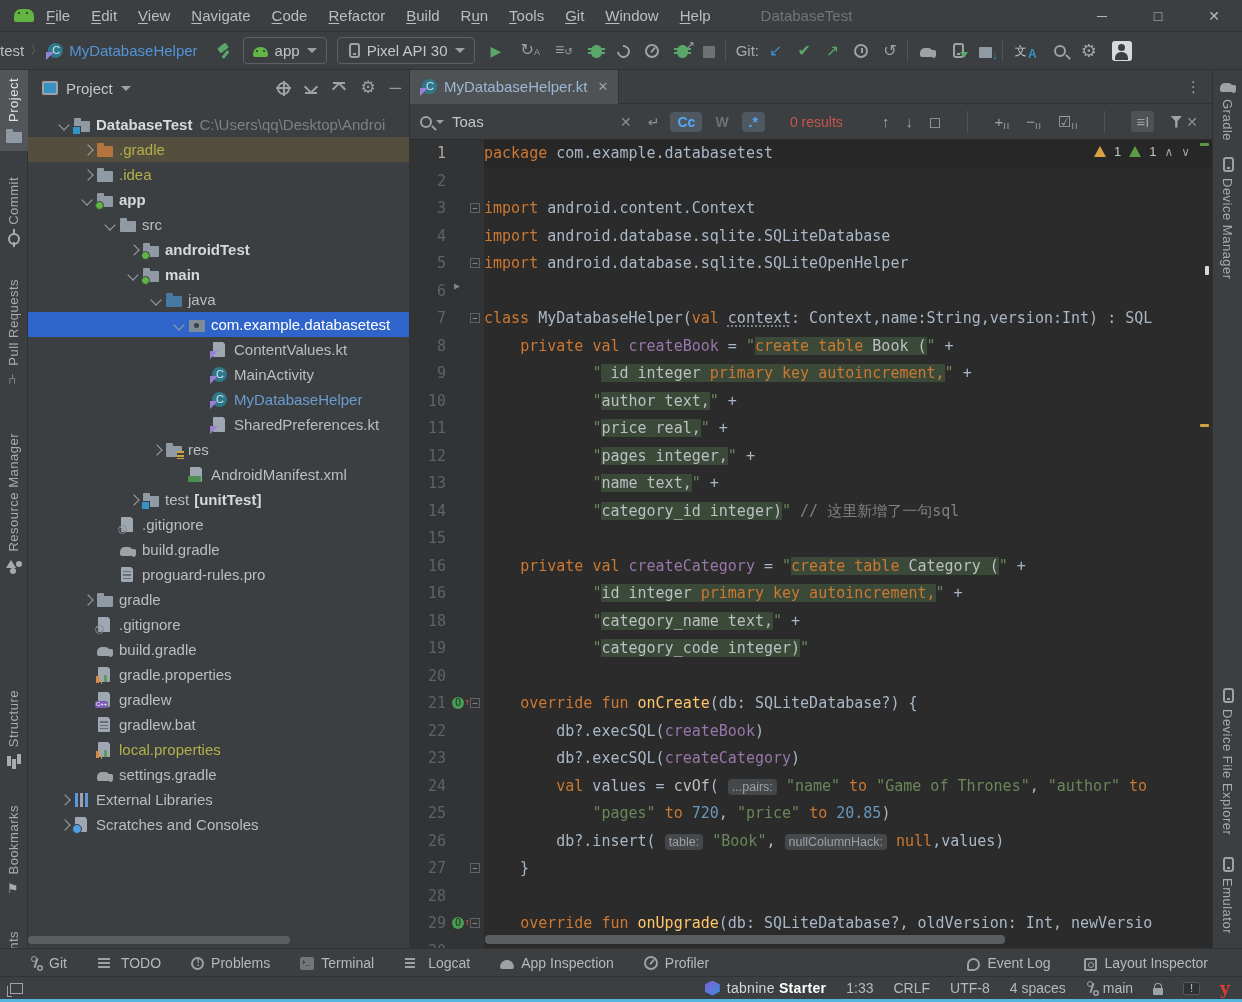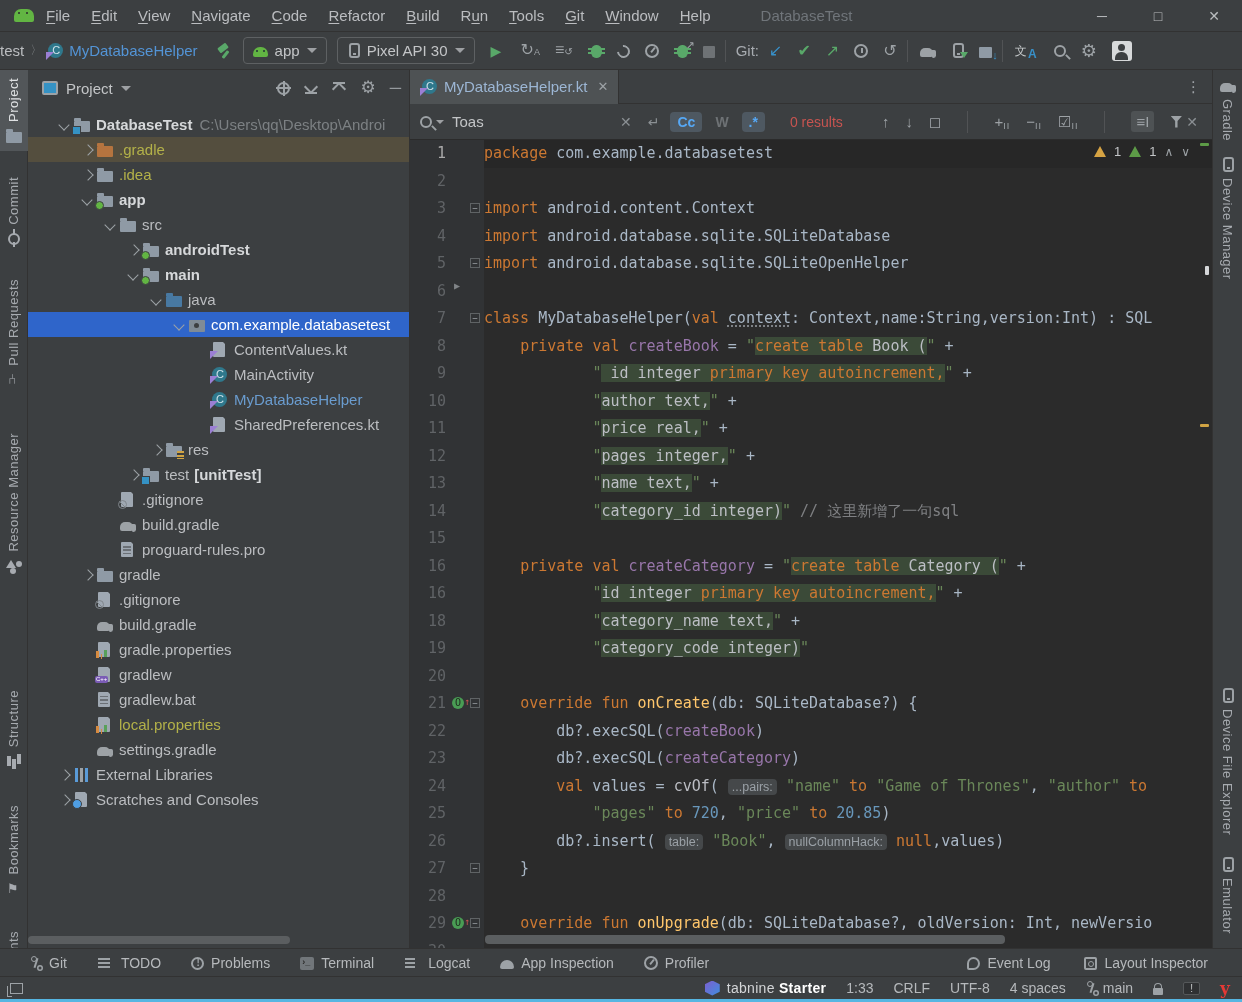--- a/index.html
+++ b/index.html
@@ -177,21 +177,21 @@
 
   
   .rstrip { width:30px; background:#3c3f41; border-left:1px solid #323232; display:flex; flex-direction:column; align-items:center; font-size:13px; color:#a7abb0;}
   .rspacer{flex:1;}
 
   
   .toolwin { position:absolute; left:0; top:948px; width:1242px; height:28px; background:#3c3f41; border-top:1px solid #323232;
     display:flex; align-items:center; font-size:14px; color:#b6b9bc; }
   .toolwin .item{display:flex;align-items:center;gap:7px;margin-left:30px;}
   .toolwin .right{margin-left:auto;display:flex;}
-  .toolwin .right .item{margin-left:0;margin-right:34px;}
+  .toolwin .right .item{margin-left:0;margin-right:34px;align-items:flex-end;}
   .ic-branch{width:12px;height:14px;}
   .ic-branch::before{content:"";position:absolute;left:5px;top:2px;width:2px;height:10px;background:#9da2a6;transform:rotate(18deg);}
   .ic-branch::after{content:"";position:absolute;left:1px;top:0;width:4px;height:4px;border:1.5px solid #9da2a6;border-radius:50%;box-shadow:6px 9px 0 -1.5px #3c3f41,6px 9px 0 0 #9da2a6;}
   .ic-todo::before{content:"";position:absolute;left:1px;top:3px;width:12px;height:10px;background:repeating-linear-gradient(#9da2a6 0 2px,transparent 2px 4px);}
   .ic-excl{width:13px;height:13px;border:2px solid #9da2a6;border-radius:50%;margin-top:1px;}
   .ic-excl::after{content:"!";position:absolute;left:3.5px;top:-2px;font-size:10px;font-weight:bold;color:#9da2a6;}
   .ic-term{width:14px;height:13px;background:#71767a;border-radius:2px;margin-top:1px;}
   .ic-term::after{content:"›_";position:absolute;left:2px;top:0;font-size:9px;color:#2b2b2b;font-weight:bold;}
   .ic-logcat::before{content:"";position:absolute;left:1px;top:3px;width:12px;height:10px;background:repeating-linear-gradient(#9da2a6 0 2px,transparent 2px 4px);width:10px;}
   .ic-appinsp{width:14px;height:9px;background:#9da2a6;border-radius:7px 7px 2px 2px;margin-top:4px;}
@@ -430,20 +430,27 @@
               <span class="ic ic-kfile page"></span>
             </span>
             <span class="tlabel">SharedPreferences.kt</span>
           </div>
           <div class="trow" style="padding-left: 120px;">
             <span class="tw r"></span>
             <span class="ticon">
               <span class="ic ic-folder res"></span>
             </span>
             <span class="tlabel">res</span>
+          </div>
+          <div class="trow" style="padding-left: 143px;">
+            <span class="tw"></span>
+            <span class="ticon">
+              <span class="ic ic-mf page"></span>
+            </span>
+            <span class="tlabel">AndroidManifest.xml</span>
           </div>
           <div class="trow" style="padding-left: 97px;">
             <span class="tw r"></span>
             <span class="ticon">
               <span class="ic ic-folder test"></span>
             </span>
             <span class="tlabel">test</span>
             <span class="tsfx">[unitTest]</span>
           </div>
           <div class="trow" style="padding-left: 74px;">

